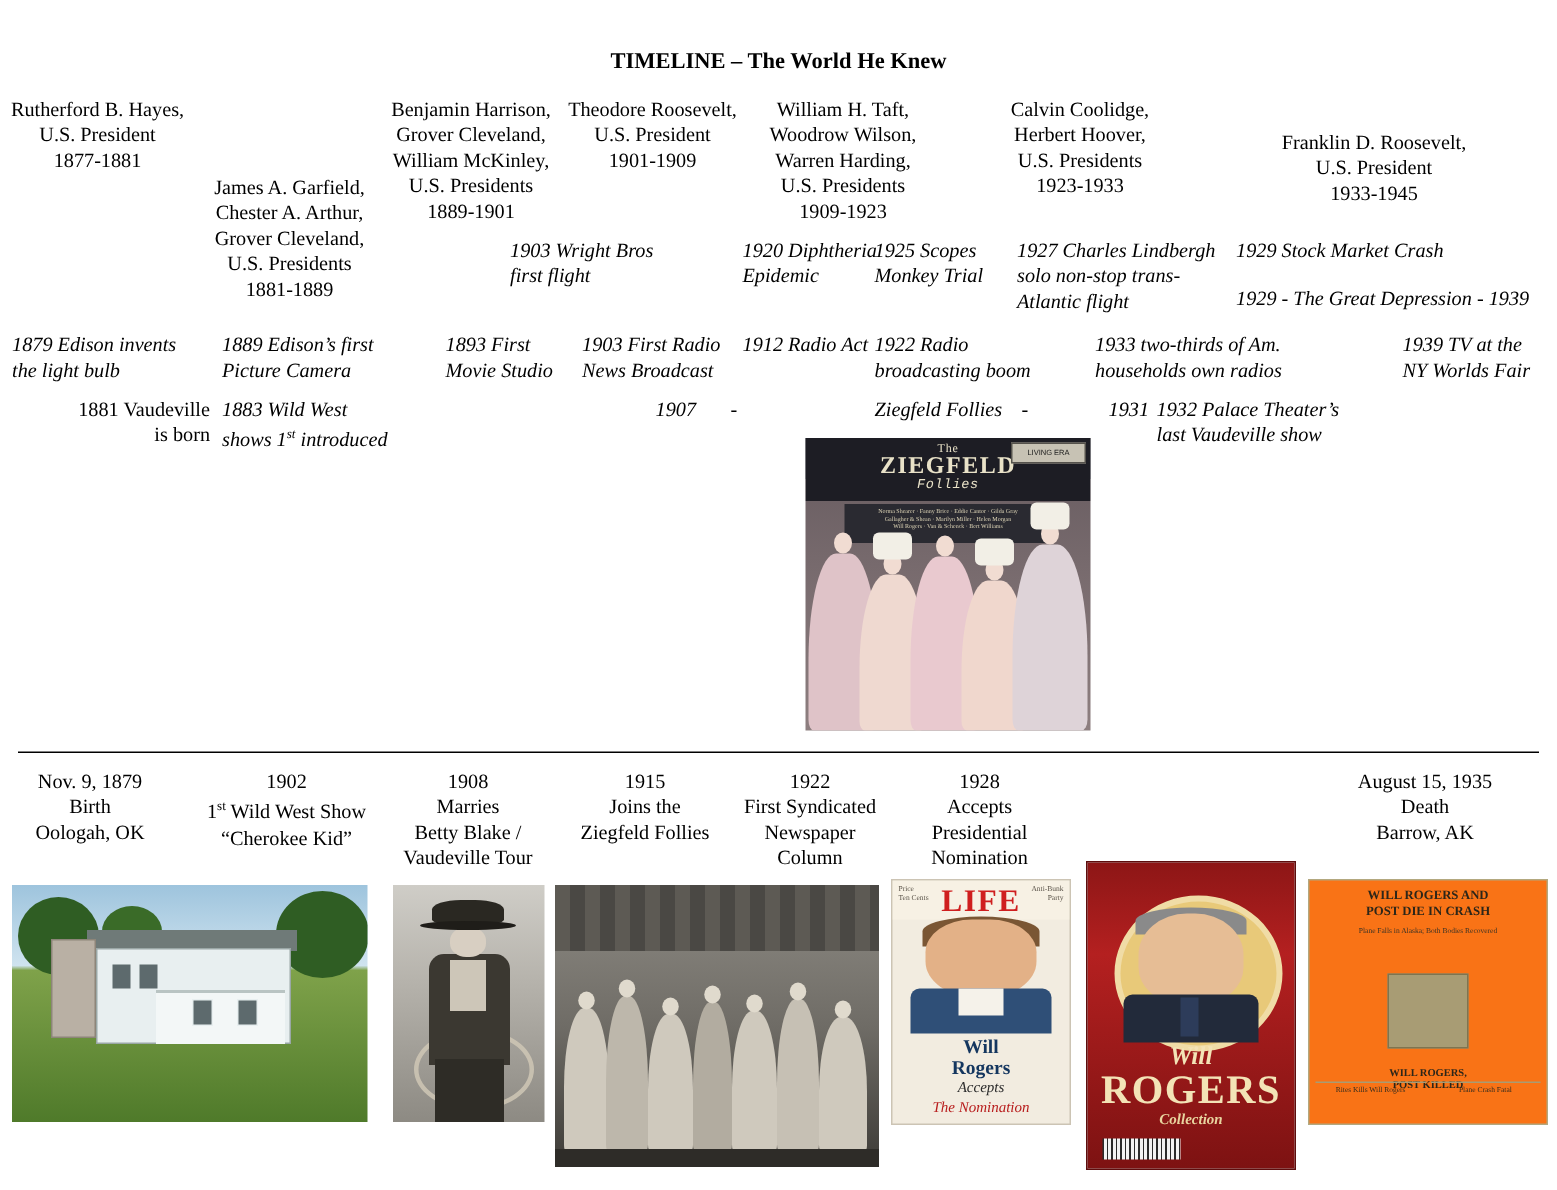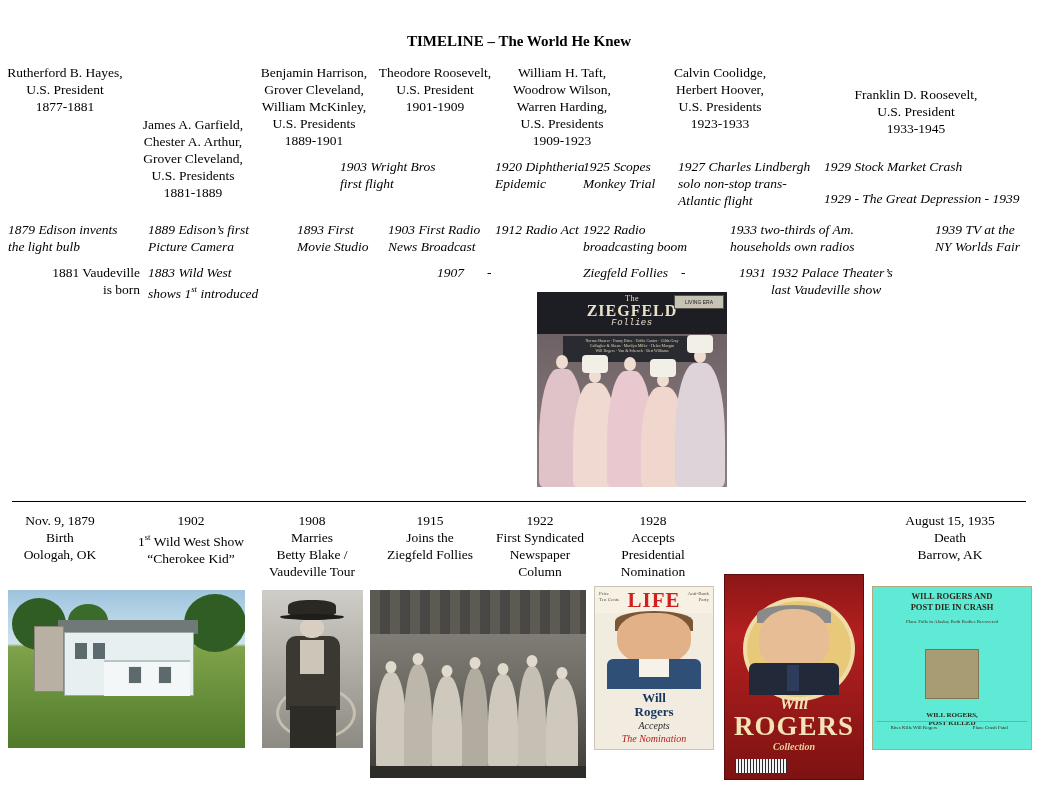--- a/index.html
+++ b/index.html
@@ -274,21 +274,21 @@
   .dvd .name .r { font-size:27px; line-height:27px; letter-spacing:1px; }
   .dvd .name .c { font-size:10px; line-height:14px; font-style:italic; color:#e8d49f; }
   .dvd .barcode {
     position:absolute; left:10px; bottom:6px; width:52px; height:14px;
     background: repeating-linear-gradient(90deg,#2b2b2b 0 1px,#f3f3f3 1px 3px);
   }
 
   
   .news {
     left: 872px; top: 586px; width: 158px; height: 162px;
-    background: #5eead4; border:1px solid #b3a87f;
+    background: #f97316; border:1px solid #b3a87f;
   }
   .news .hd {
     position:absolute; left:4px; top:4px; right:4px; height:26px;
     text-align:center; font-family:"Liberation Serif", serif;
     font-size:8.5px; line-height:11px; font-weight:bold; color:#2c2619;
   }
   .news .sub {
     position:absolute; left:4px; top:30px; right:4px; height:9px;
     text-align:center; font-size:5px; line-height:9px; color:#3a3326;
   }

